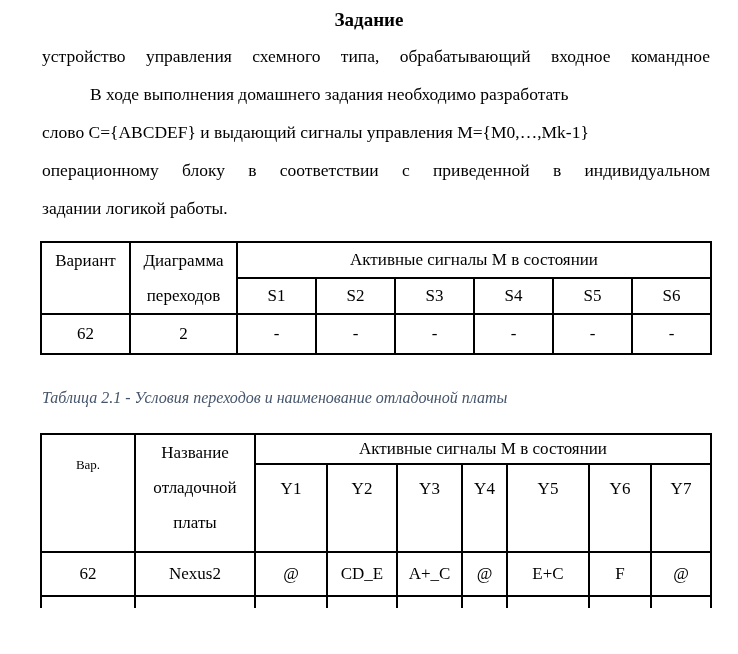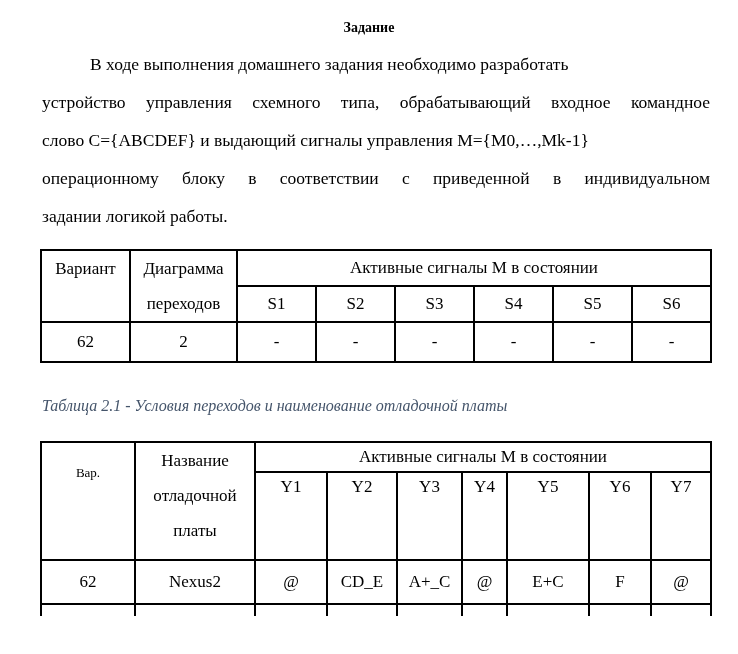--- a/index.html
+++ b/index.html
@@ -3,22 +3,22 @@
 <meta charset="utf-8">
 <style>
   * { margin:0; padding:0; box-sizing:border-box; }
   html,body { background:#fff; }
   .page {
     position:relative; width:738px; height:654px; overflow:hidden;
     background:#ffffff; color:#000;
     font-family:"Liberation Serif","DejaVu Serif",serif;
   }
   .title {
-    padding-top:16px; text-align:center;
-    font-size:14px; font-weight:bold; line-height:24px;
+    padding-top:8px; text-align:center;
+    font-size:19px; font-weight:bold; line-height:24px;
   }
   .para { margin:5px 28px 0 42px; width:668px; font-size:17.5px; }
   .para .line { line-height:38px; white-space:nowrap; }
   .para .line.indent { text-indent:48px; }
   .para .line.stretch { white-space:normal; text-align:justify; text-align-last:justify; }
   .caption {
     margin-left:42px; font-style:italic; font-size:16px;
     color:#44546A; line-height:20px;
   }
   .caption.c1 { margin-top:32px; }
@@ -31,34 +31,34 @@
     text-align:center; vertical-align:middle; padding:0; overflow:hidden;
   }
   .vtop { vertical-align:top; }
   .lh35 { line-height:35px; }
   .small { font-size:13px; padding-top:22px; }
   .t1 .rowh1 { height:35px; }
   .t1 .rowh2 { height:35px;padding-left:26px; }
   .t1 .rowd  { height:40px; }
   .t2 .rowh1 { height:30px; }
   .t2 .rowh2 { height:88px; }
-  .t2 .rowh2 th { vertical-align:top; padding-top:4px;margin-top:30px; }
+  .t2 .rowh2 th { vertical-align:top; padding-top:14px;margin-top:30px; }
   .t2 .rowd  { height:44px; }
   .rowpart td { height:12px; border-bottom:none; }
 </style>
 </head>
 <body>
 
 <div class="page">
 
   <div class="title">Задание</div>
 
   <div class="para">
+    <div class="line stretch">устройство управления схемного типа, обрабатывающий входное командное</div>
     <div class="line indent">В ходе выполнения домашнего задания необходимо разработать</div>
-    <div class="line stretch">устройство управления схемного типа, обрабатывающий входное командное</div>
     <div class="line">слово C={ABCDEF} и выдающий сигналы управления M={M0,…,Mk-1}</div>
     <div class="line stretch">операционному блоку в соответствии с приведенной в индивидуальном</div>
     <div class="line">задании логикой работы.</div>
   </div>
 
 
   <table class="t1">
     <colgroup>
       <col style="width:89px">
         <col style="width:107px">

